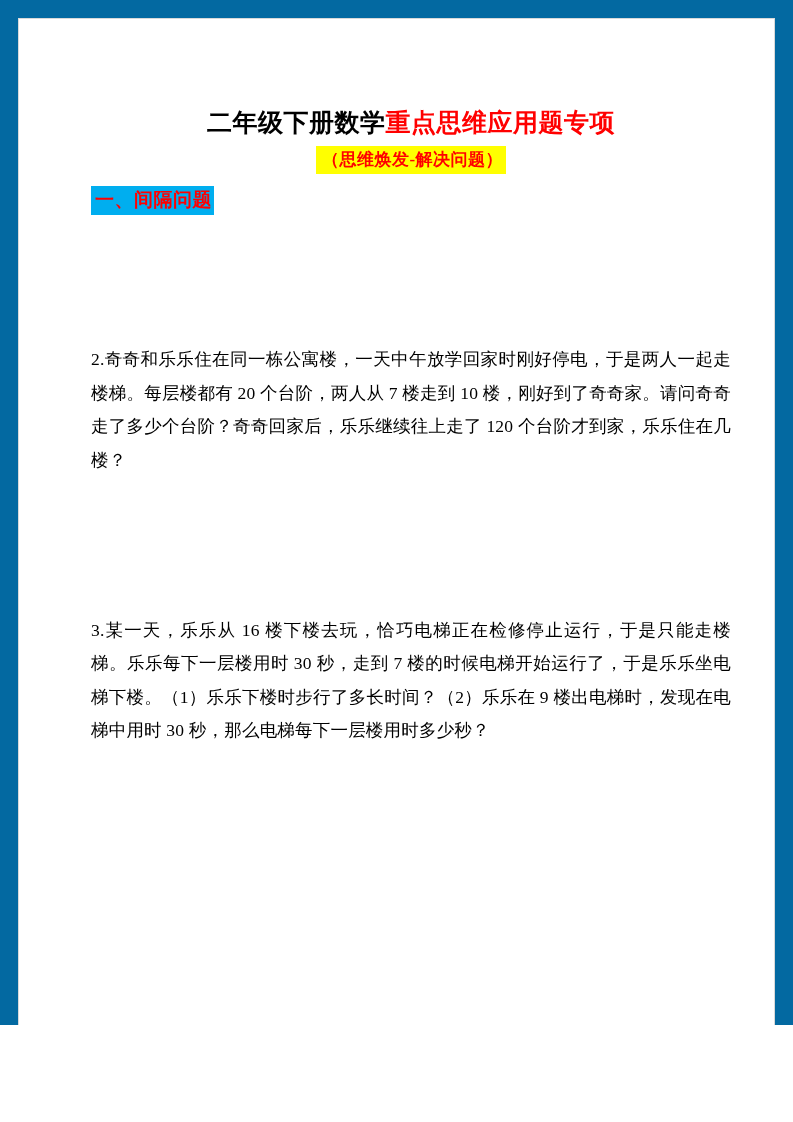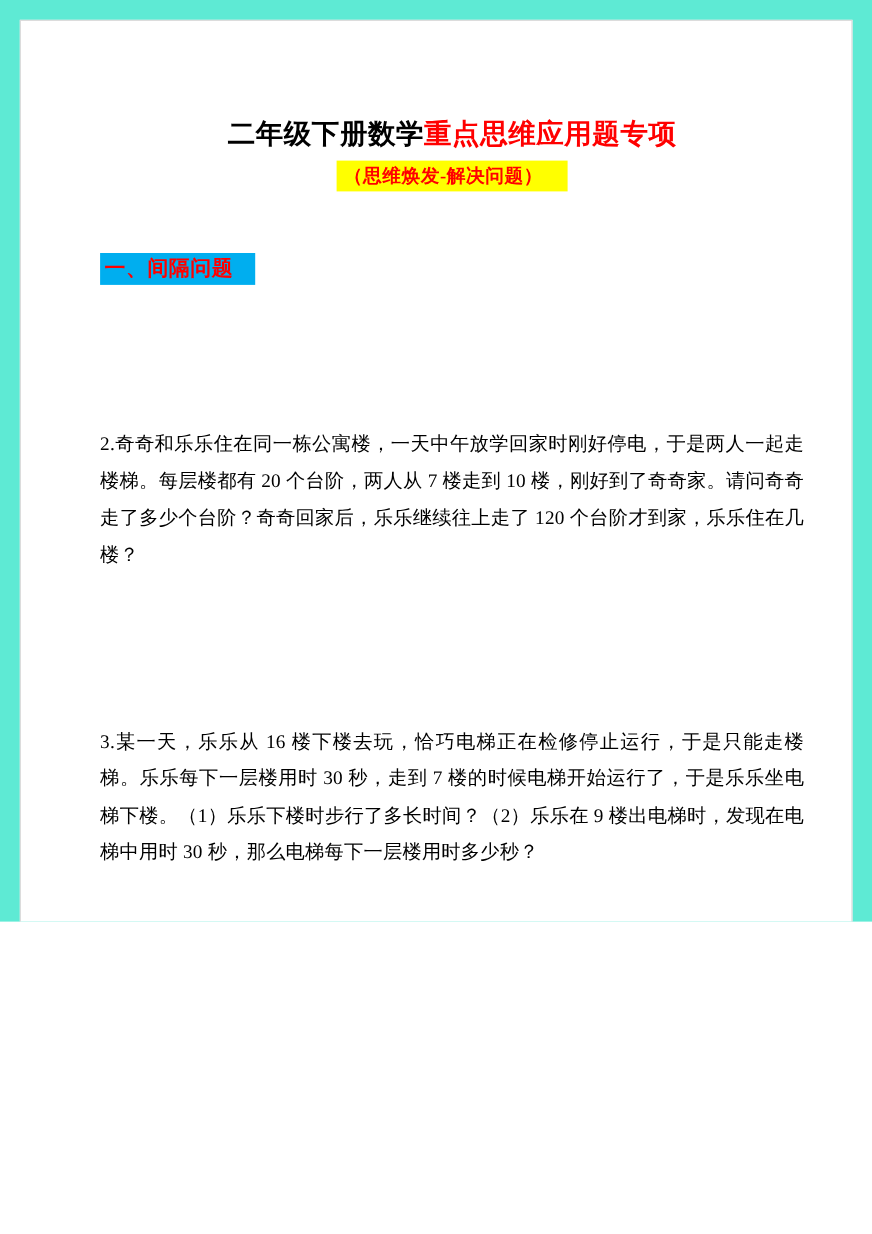--- a/index.html
+++ b/index.html
@@ -6,22 +6,22 @@
     margin: 0;
     padding: 0;
     background: #ffffff;
   }
   body {
     font-family: "Liberation Serif", "DejaVu Serif", serif;
   }
   .page {
     position: relative;
     width: 793px;
-    height: 838px;
-    background: #5eead4;
+    height: 1025px;
+    background: #0369a1;
     overflow: hidden;
     box-sizing: border-box;
   }
   .sheet {
     position: absolute;
     left: 18px;
     top: 18px;
     width: 757px;
     height: 1086px;
     border: 1px solid #d9d9d9;
@@ -50,37 +50,36 @@
   .subtitle-wrap {
     text-align: center;
     margin-top: 8px;
   }
   .subtitle {
     display: inline-block;
     background: #ffff00;
     color: #ff0000;
     font-size: 17px;
     font-weight: bold;
-    padding: 2px 22px 3px 6px;
+    padding: 2px 3px 3px 6px;
     letter-spacing: 0.5px;
   }
 
   
   .section-wrap {
     margin-top: 12px;
   }
   .section-heading {
     display: inline-block;
     background: #00aeef;
     color: #ff0000;
     font-size: 19px;
     font-weight: bold;
-    padding: 1px 20px 2px 4px;
+    padding: 1px 2px 2px 4px;
     letter-spacing: 0.5px;
-    margin-top: 44px;
   }
 
   
   .problem {
     font-size: 17.5px;
     line-height: 1.92;
     color: #000000;
     text-align: justify;
     text-justify: inter-ideograph;
     letter-spacing: 0.2px;

